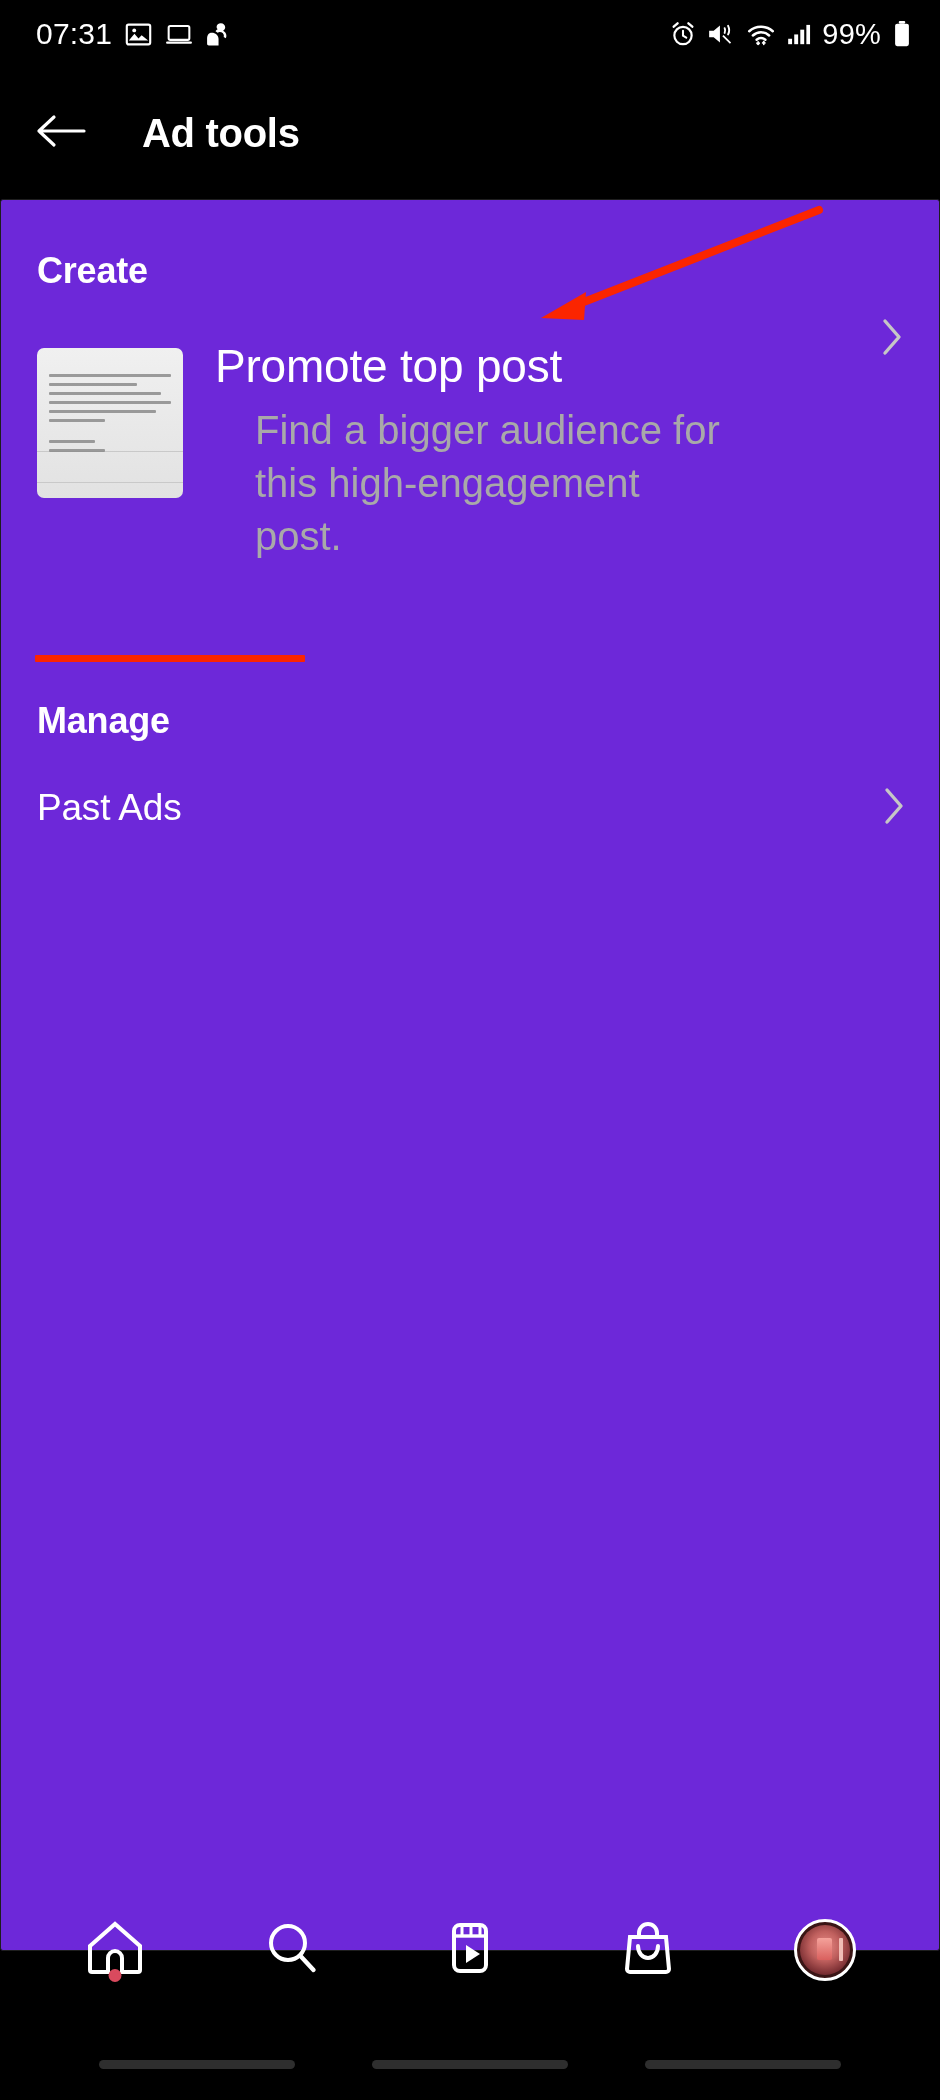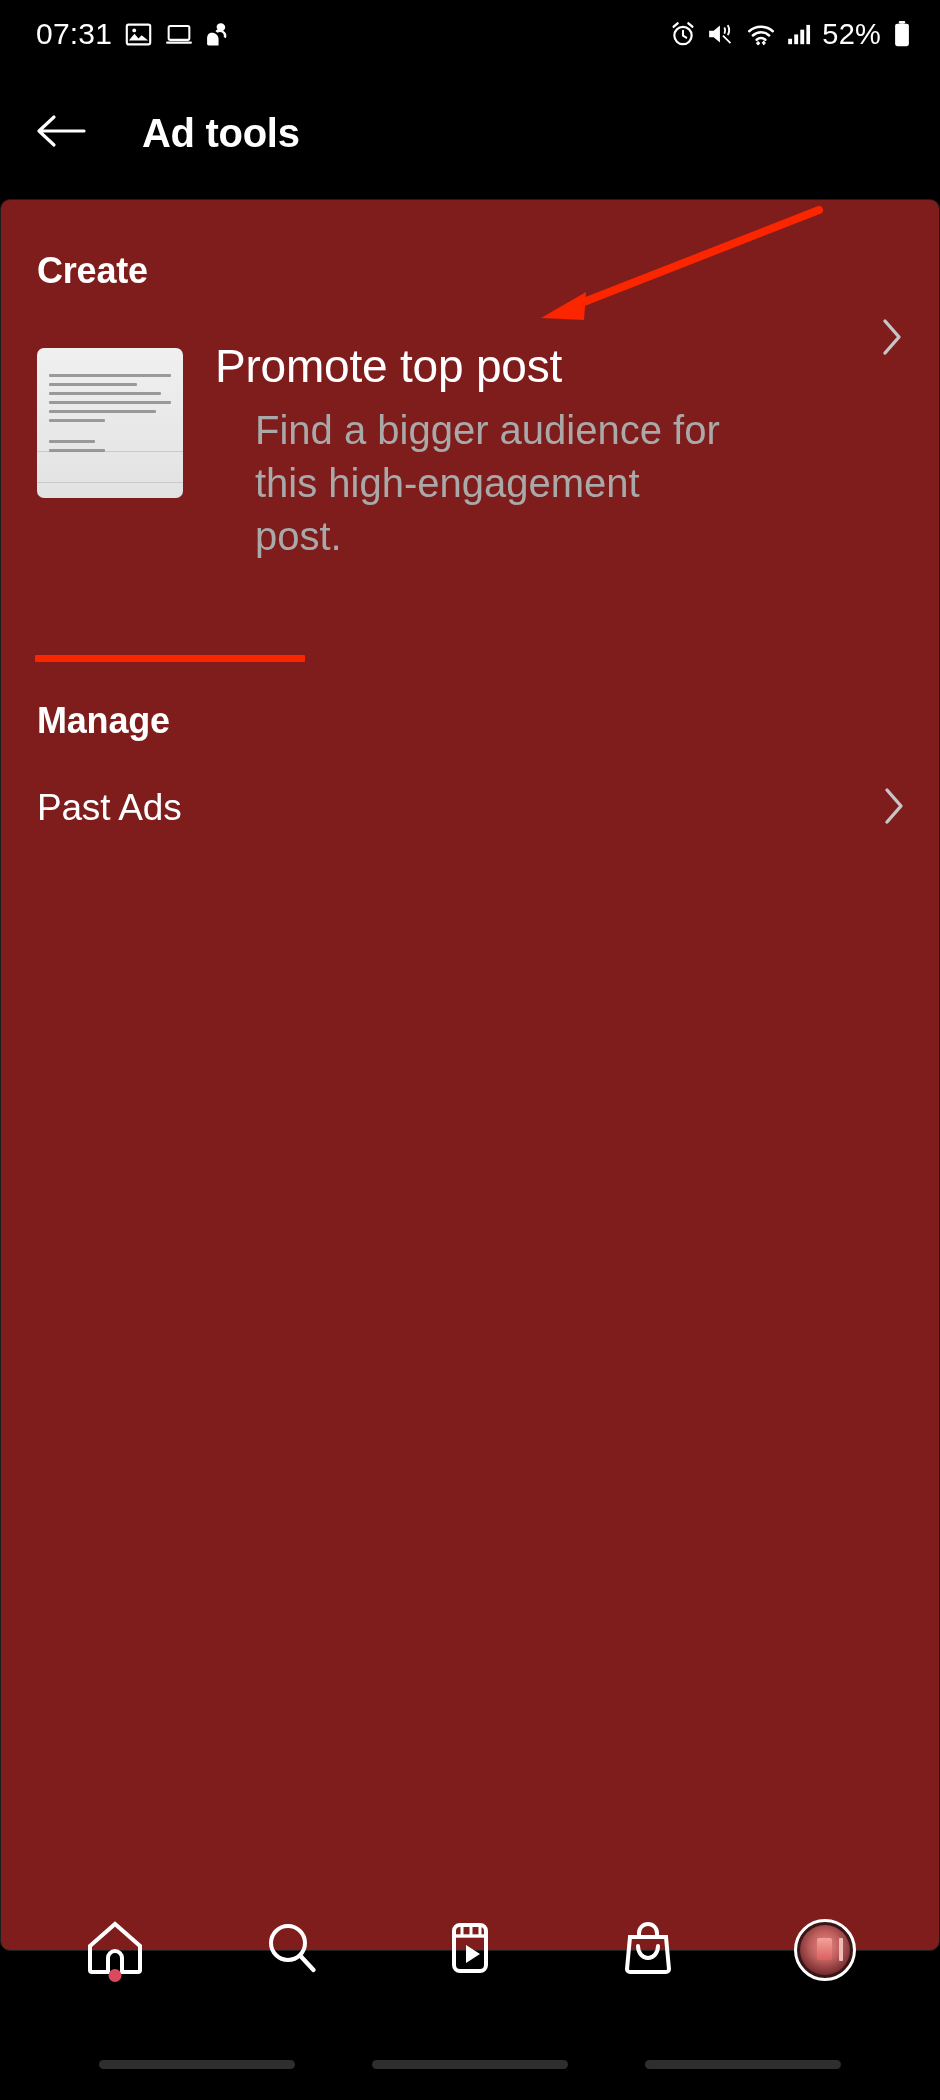--- a/index.html
+++ b/index.html
@@ -27,23 +27,23 @@
   .header {
     position:absolute; top:68px; left:0; width:840px; height:130px;
     display:flex; align-items:center; padding-left:34px; gap:52px;
   }
   .back-btn { width:56px; height:56px; display:flex; align-items:center; justify-content:center; cursor:pointer; }
   .header-title { color:#fff; font-size:40px; font-weight:bold; letter-spacing:-.3px; }
 
   
   .panel {
     position:absolute; top:199px; left:0; width:940px; height:1752px;
-    background:#7f1d1d;
+    background:#6d28d9;
     border:1px solid #1e1e1e;
-    border-radius:10px;
+    border-radius:3px;
     overflow:hidden;
   }
 
   .section-title {
     color:#fff; font-size:36px; font-weight:bold; letter-spacing:-.2px;
     padding:0 36px;
   }
   #create-title { position:absolute; top:50px; left:0; }
   #manage-title { position:absolute; top:500px; left:0; }
 
@@ -170,21 +170,21 @@
           </svg>
       </span>
       <span class="sb-icon">
         <svg width="24" height="26" viewBox="0 0 22 24">
             <rect x="1" y="16.4" width="3.6" height="5" fill="#fff"></rect>
             <rect x="6.6" y="12.4" width="3.6" height="9" fill="#fff"></rect>
             <rect x="12.2" y="8" width="3.6" height="13.4" fill="#fff"></rect>
             <rect x="17.8" y="3.6" width="3.4" height="17.8" fill="#fff"></rect>
           </svg>
       </span>
-      <span class="sb-pct">52%</span>
+      <span class="sb-pct">99%</span>
       <span class="sb-icon">
         <svg width="20" height="28" viewBox="0 0 16 26">
             <rect x="5" y="1" width="6" height="2.4" rx="1" fill="#fff"></rect>
             <rect x="1.6" y="3.4" width="12.8" height="21" rx="2" fill="#fff"></rect>
           </svg>
       </span>
     </div>
   </div>
 
   <div class="header">

